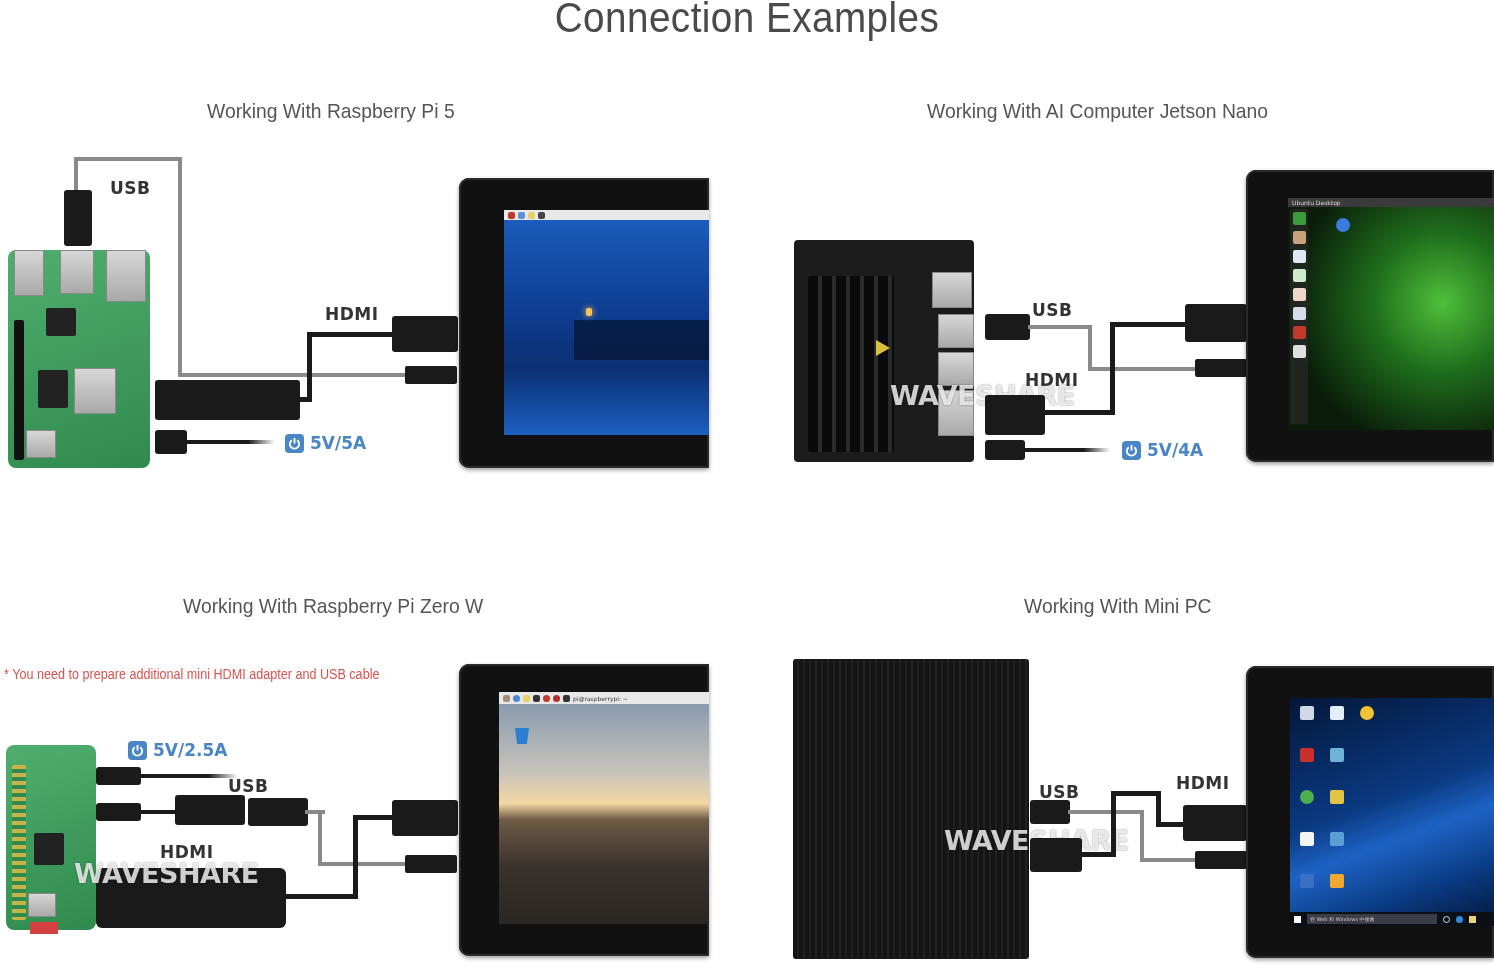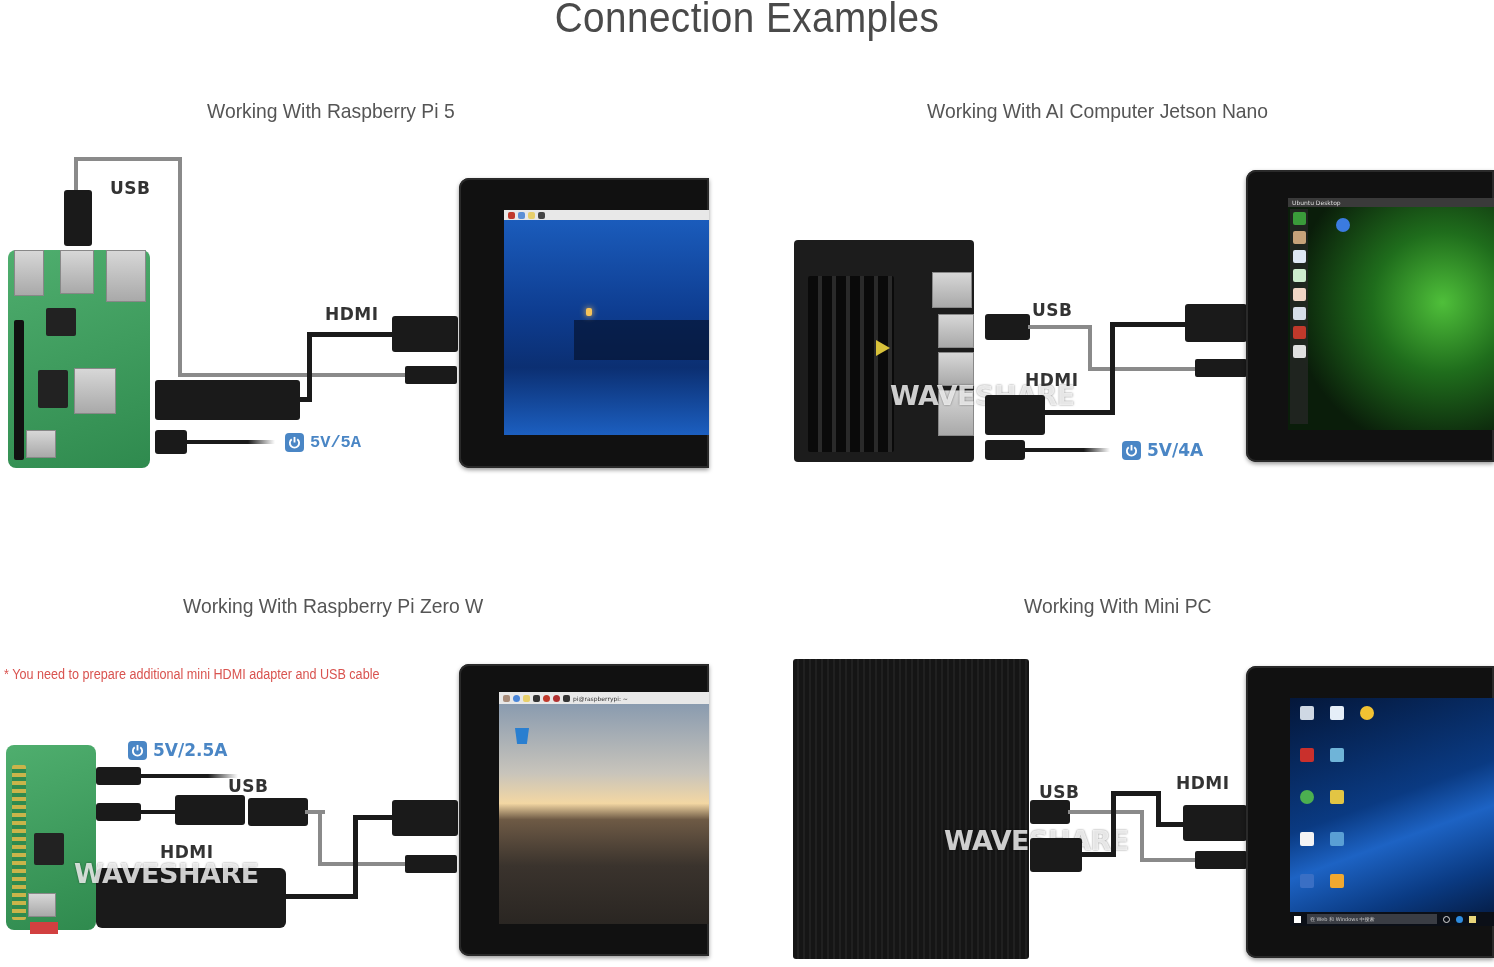--- a/index.html
+++ b/index.html
@@ -76,21 +76,21 @@
 
   <div class="wire" style="left:300px; top:397px; width:12px; height:5px; background:#1a1a1a;"></div>
   <div class="wire" style="left:307px; top:332px; width:5px; height:70px; background:#1a1a1a;"></div>
   <div class="wire" style="left:307px; top:332px; width:90px; height:5px; background:#1a1a1a;"></div>
   <div class="connector" style="left:392px; top:316px; width:66px; height:36px;"></div>
   <div class="connector" style="left:155px; top:380px; width:145px; height:40px;"></div>
   <div class="cable-label" style="left:325px; top:304px;">HDMI</div>
 
   <div class="connector" style="left:155px; top:430px; width:32px; height:24px;"></div>
   <div class="wire" style="left:185px; top:440px; width:90px; height:4px; background:linear-gradient(90deg,#1a1a1a,#1a1a1a 70%,rgba(26,26,26,0));"></div>
-  <div class="power" style="left:285px; top:433px;font-family:Liberation Mono, monospace;">
+  <div class="power" style="left:285px; top:433px;">
     <span class="power-icon">
       <svg width="13" height="13" viewBox="0 0 14 14">
           <path d="M4 3.5 A5 5 0 1 0 10 3.5" fill="none" stroke="#fff" stroke-width="2"></path>
           <line x1="7" y1="1" x2="7" y2="7" stroke="#fff" stroke-width="2"></line>
         </svg>
     </span>
     <span>5V/5A</span>
   </div>
 
   <div class="pcb-green" style="left:8px; top:250px; width:142px; height:218px;">

